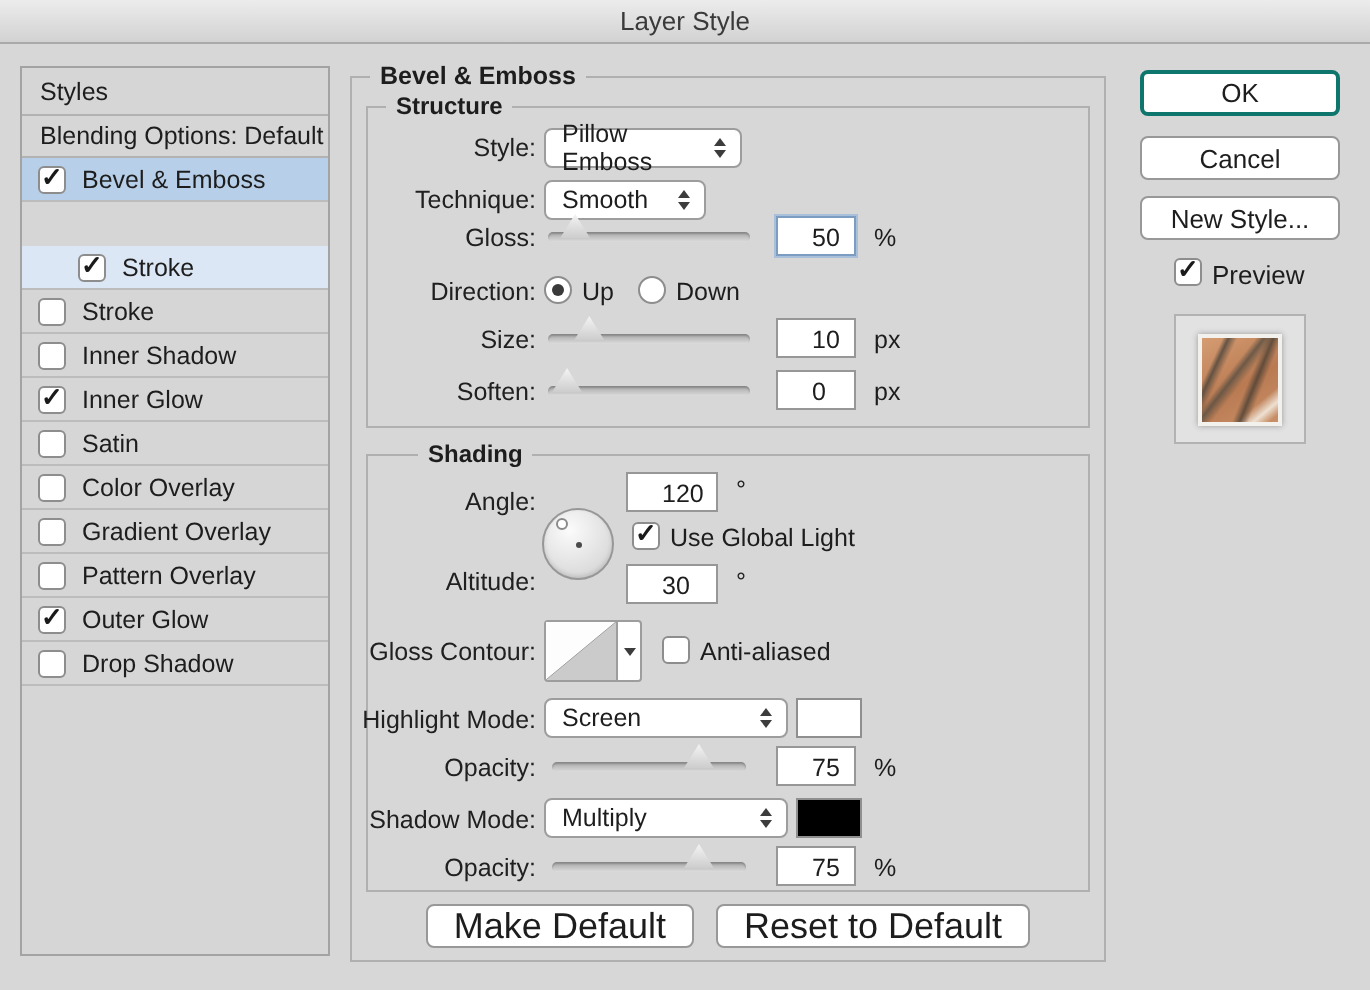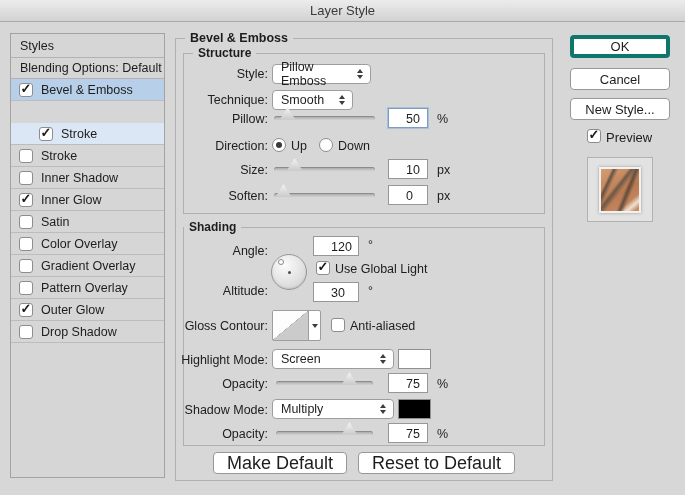--- a/index.html
+++ b/index.html
@@ -85,21 +85,21 @@
   .contour .drop i { width:0; height:0; border-left:3.5px solid transparent; border-right:3.5px solid transparent; border-top:4.5px solid #3c3c3c; }
 
   
   .swatch { position:absolute; left:398px; width:33px; height:20px; border:1px solid #8f8f8f; }
   .swatch-white { background:#ffffff; }
   .swatch-black { background:#000000; }
 
   
   .btn { position:absolute; background:#fff; border:1px solid #989898; border-radius:4px;
     display:flex; align-items:center; justify-content:center; font-size:18px; color:#1d1d1d; }
-  .btn.default { border:4px solid #0f766e; }
+  .btn.default { border:2px solid #0f766e; }
   .footer-btns { position:absolute; left:175px; top:452px; width:378px; height:22px;
     display:flex; justify-content:center; gap:11px; }
   .footer-btns .btn { position:relative; height:22px; padding:0 13px; }
 
   
   .right-cb { position:absolute; left:587px; top:129px; }
   .right-cb-label { position:absolute; left:606px; top:130px; font-size:13px; }
   .preview-box { position:absolute; left:587px; top:157px; width:66px; height:65px;
     background:#e2e2e2; border:1px solid #b2b2b2; display:flex; align-items:center; justify-content:center; }
   .preview-img { width:42px; height:46px; border:2px solid #f2f1ee; box-shadow:0 0 3px #9a9a9a;
@@ -208,21 +208,21 @@
 
   <div class="flabel" style="top:93px">Technique:</div>
   <div class="dd" style="left:272px; top:90px; width:81px">
     <span>Smooth</span>
     <span class="arrows">
         <i class="tri-up"></i>
         <i class="tri-down"></i>
       </span>
   </div>
 
-  <div class="flabel" style="top:112px">Pillow:</div>
+  <div class="flabel" style="top:112px">Gloss:</div>
   <div class="strack" style="left:274px; top:116px; width:101px">
     <div class="sthumb" style="left:6%"></div>
   </div>
   <div class="vbox focused" style="left:388px; top:108px">50</div>
   <div class="unit" style="left:437px; top:112px">%</div>
 
   <div class="flabel" style="top:139px">Direction:</div>
   <div class="radio selected" style="left:272px; top:138px"></div>
   <div class="rlabel" style="left:291px; top:139px">Up</div>
   <div class="radio" style="left:319px; top:138px"></div>
@@ -236,21 +236,21 @@
   <div class="unit" style="left:437px; top:163px">px</div>
 
   <div class="flabel" style="top:189px">Soften:</div>
   <div class="strack" style="left:274px; top:193px; width:101px">
     <div class="sthumb" style="left:2%"></div>
   </div>
   <div class="vbox" style="left:388px; top:185px">0</div>
   <div class="unit" style="left:437px; top:189px">px</div>
 
   <div class="group g-shading"></div>
-  <div class="legend" style="left:184px; top:220px">Shading</div>
+  <div class="legend" style="left:209px; top:220px">Shading</div>
 
   <div class="flabel" style="top:244px">Angle:</div>
   <div class="vbox wide" style="left:313px; top:236px">120</div>
   <div class="unit" style="left:368px; top:238px">°</div>
   <div class="dial">
     <span class="handle"></span>
   </div>
   <span class="cb" style="position:absolute; left:316px; top:261px">
     <span class="mark">✓</span>
   </span>

